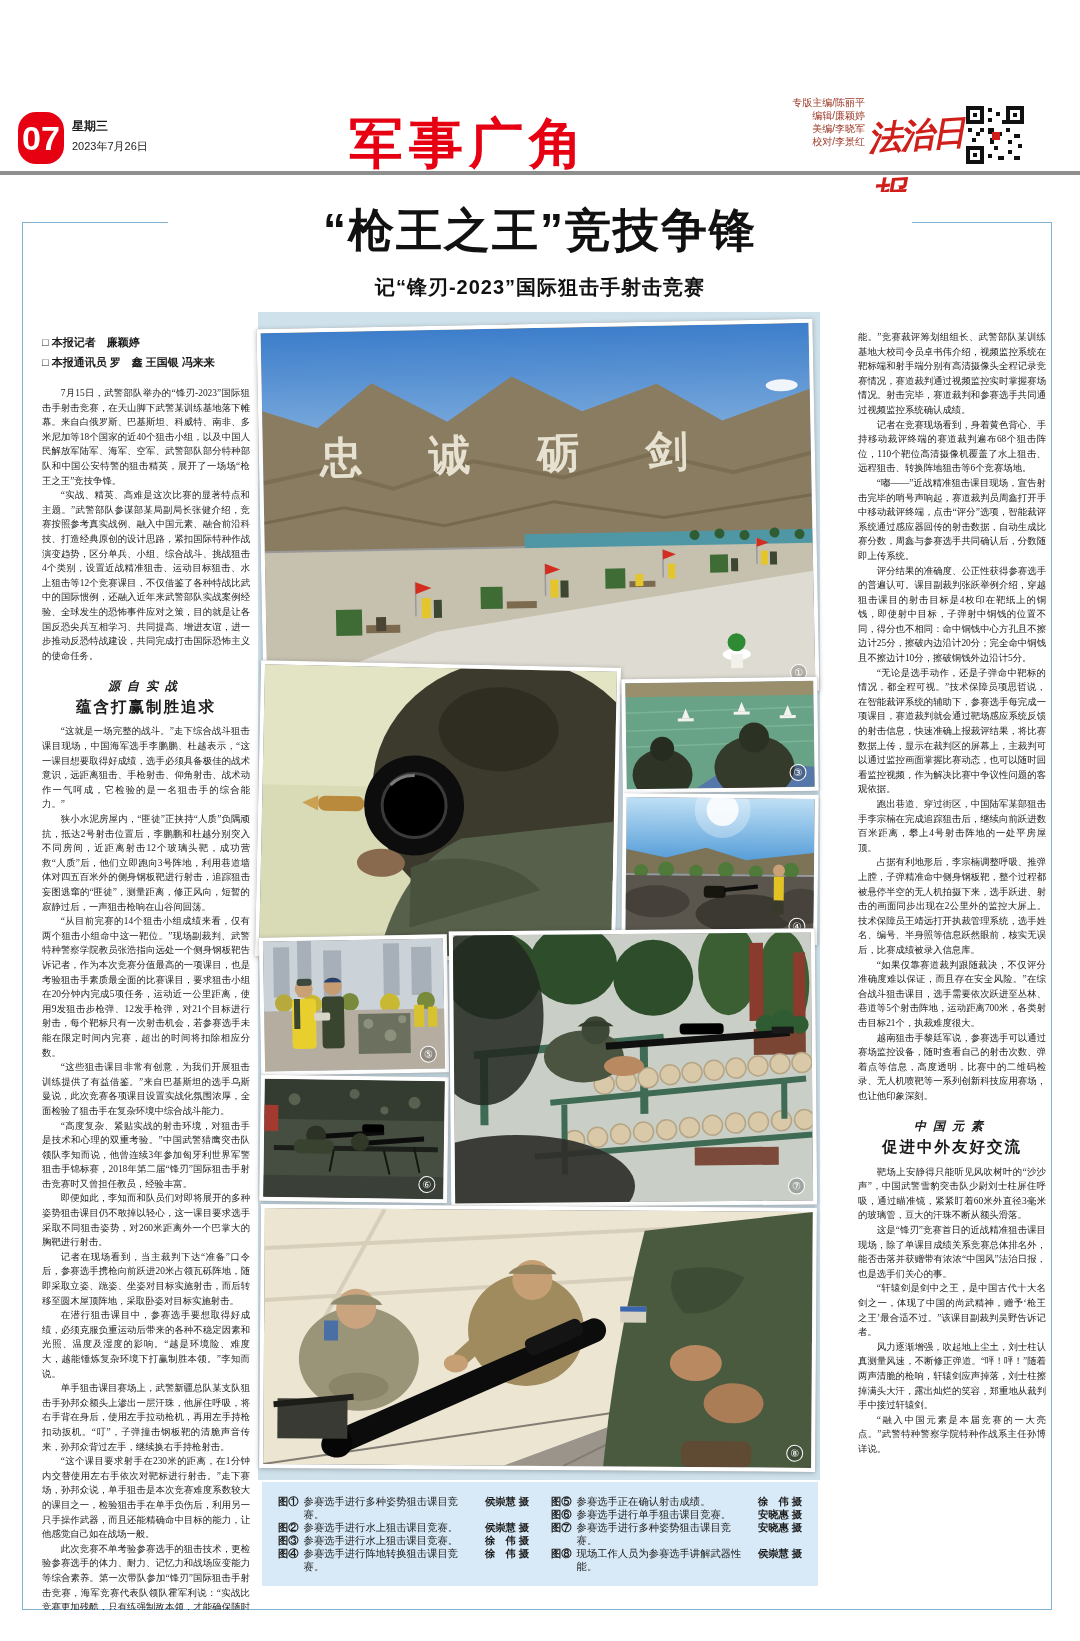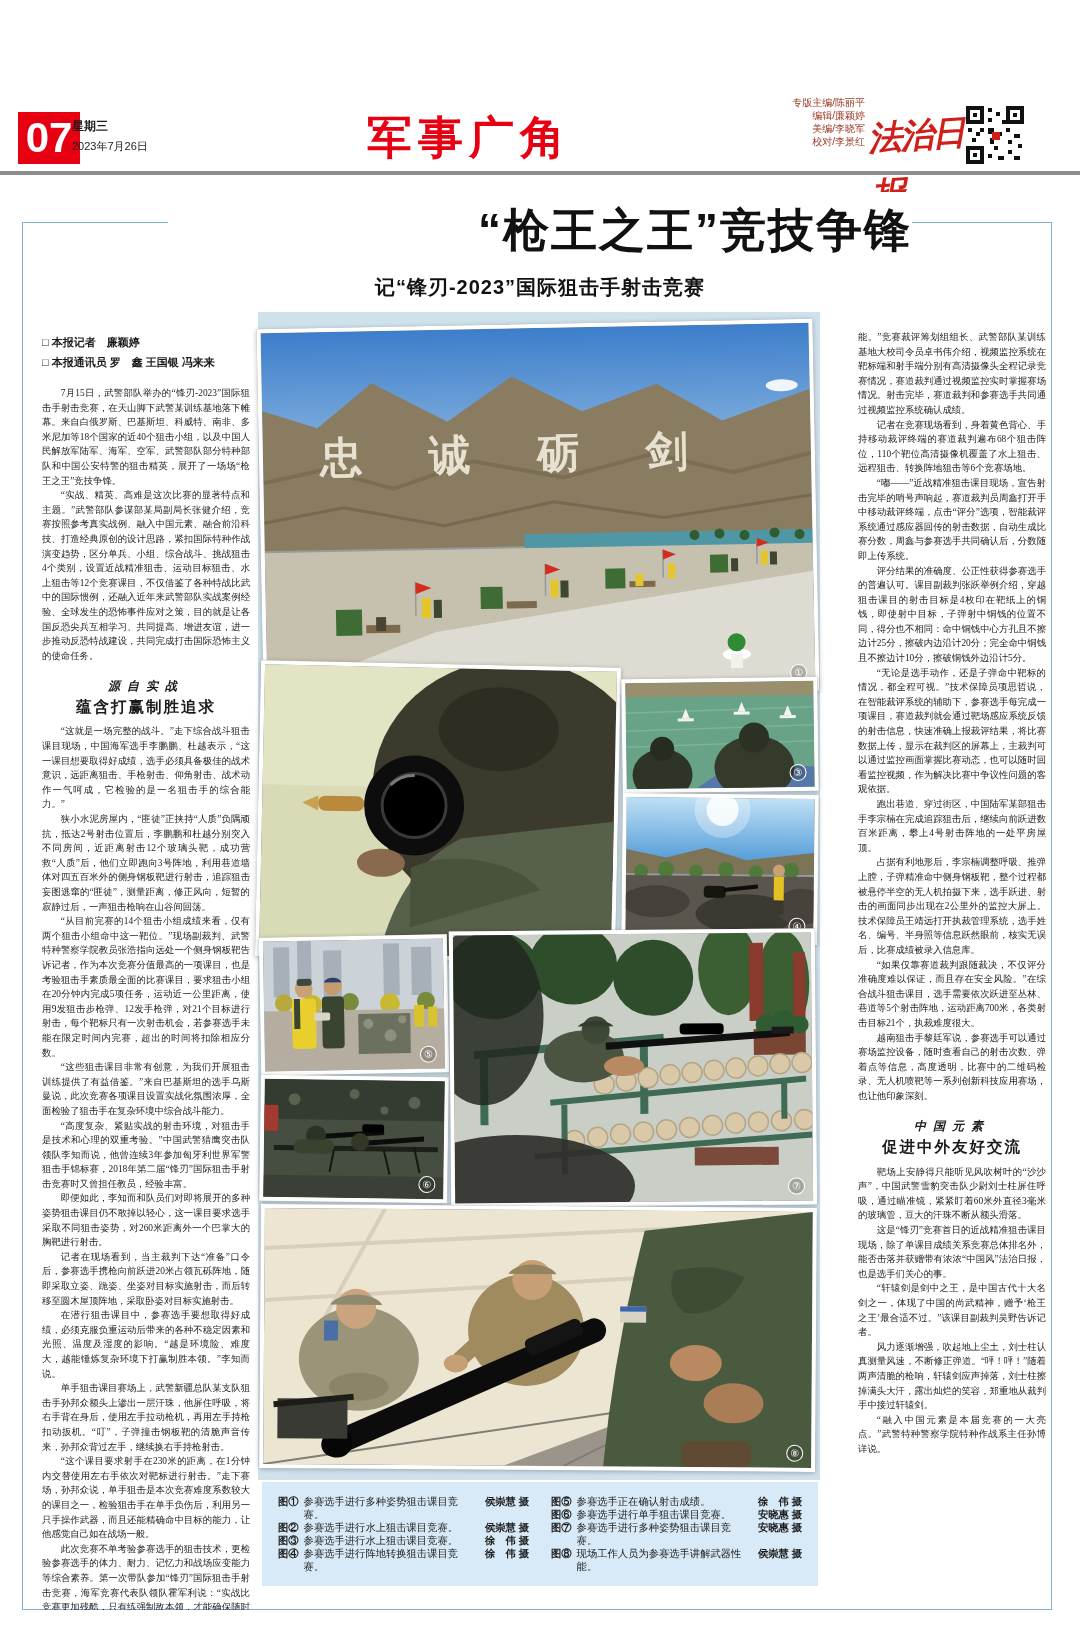--- a/index.html
+++ b/index.html
@@ -2,44 +2,44 @@
 <html><head>
 <meta charset="utf-8">
 <style>
   html,body{margin:0;padding:0;}
   body{
     width:1080px;height:1641px;position:relative;background:#ffffff;
     font-family:"Liberation Serif", serif;color:#1b1b1b;overflow:hidden;
   }
   
   .masthead-row{position:absolute;left:0;top:0;width:1080px;height:171px;}
-  .pagenum-box{position:absolute;left:18px;top:112px;width:62px;height:52px;background:#e60012;
-    color:#fff;font-family:"Liberation Sans",sans-serif;font-weight:bold;font-size:42px;
-    display:flex;align-items:center;justify-content:center;}
+  .pagenum-box{position:absolute;left:18px;top:112px;width:46px;height:52px;background:#e60012;
+    color:#fff;font-family:"Liberation Sans",sans-serif;font-weight:bold;font-size:34px;
+    display:flex;align-items:center;justify-content:center;border-radius:18px;}
   .dateblock{position:absolute;left:72px;top:118px;font-family:"Liberation Sans",sans-serif;}
   .weekday{font-size:12px;font-weight:bold;}
   .date{font-size:11px;margin-top:4px;}
   .section-title{position:absolute;left:0;top:108px;width:938px;text-align:center;
-    font-family:"Liberation Sans",sans-serif;font-weight:bold;font-size:45px;color:#e60012;
+    font-family:"Liberation Sans",sans-serif;font-weight:bold;font-size:54px;color:#e60012;
     letter-spacing:6px;}
   .editors{position:absolute;left:700px;top:96px;width:165px;text-align:right;
     font-size:10px;line-height:13px;color:#9c3a28;font-family:"Liberation Sans",sans-serif;}
   .paper-logo{position:absolute;left:868px;top:108px;width:96px;height:60px;
     color:#d01f1a;font-weight:bold;font-style:italic;font-size:34px;line-height:56px;
     transform:rotate(-4deg);letter-spacing:-2px;font-family:"Liberation Serif",serif;}
   .qr{position:absolute;left:966px;top:106px;width:58px;height:58px;}
   .header-rule{position:absolute;left:0;top:171px;width:1080px;height:4px;background:#8e8e8e;}
   
   .content-frame{position:absolute;left:22px;top:222px;width:1028px;height:1386px;
     border:1px solid #7fb2d0;background:#fff;}
   
   .headline-block{position:absolute;left:168px;top:192px;width:744px;background:#fff;
     text-align:center;padding:8px 0 6px 0;}
   .headline{font-family:"Liberation Sans",sans-serif;font-weight:bold;font-size:46px;
-    letter-spacing:2px;color:#111;margin:0;text-align:right;}
+    letter-spacing:2px;color:#111;margin:0;}
   .subhead{font-family:"Liberation Sans",sans-serif;font-weight:bold;font-size:20px;
     color:#111;margin:12px 0 0 0;letter-spacing:1px;}
   
   .col{position:absolute;overflow:hidden;font-size:9.4px;line-height:14.6px;text-align:justify;}
   .col-left{left:42px;top:332px;width:208px;height:1278px;}
   .col-right{left:858px;top:330px;width:188px;height:1272px;}
   .byline{font-family:"Liberation Sans",sans-serif;font-weight:bold;font-size:11px;
     line-height:20px;margin-bottom:14px;}
   .col p{margin:0;text-indent:2em;}
   .kicker{text-align:center;text-indent:0 !important;font-style:italic;font-weight:bold;

